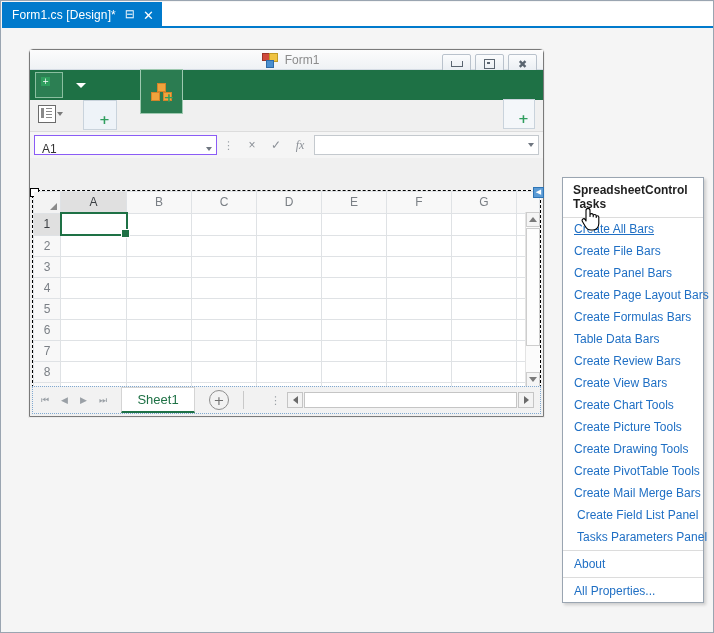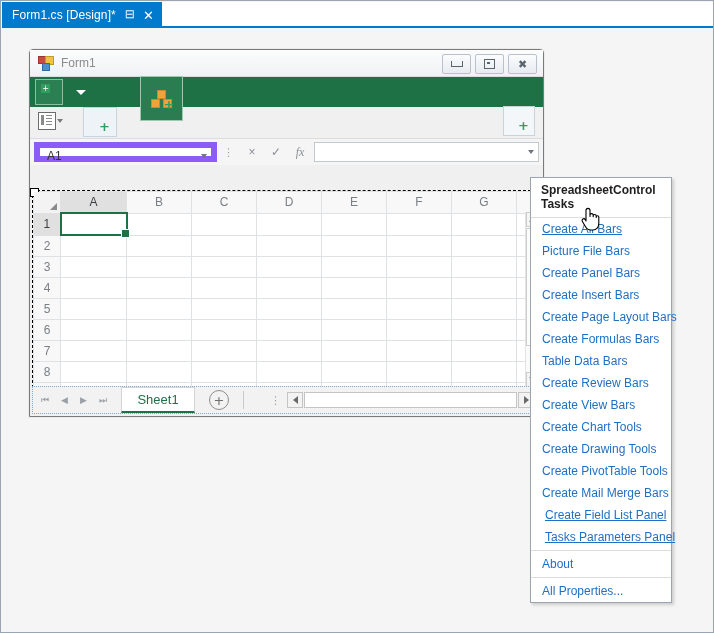--- a/index.html
+++ b/index.html
@@ -78,27 +78,28 @@
     left: 27px; top: 19px;
     width: 515px; height: 368px;
     background: #f0f0f0;
     border: 1px solid #7a7a7a;
     border-radius: 4px 4px 0 0;
     box-sizing: border-box;
     box-shadow: 0 0 0 1px rgba(0,0,0,0.04);
   }
   #form-titlebar {
     position: relative;
-    height: 27px;
+    height: 20px;
     background: linear-gradient(#fcfcfc, #eff2f5);
     border-bottom: 1px solid #d6dde5;
     display: flex;
     align-items: center;
     padding-left: 8px;
     box-sizing: border-box;
+    justify-content: center;
   }
   #form-title-text {
     font-size: 12px;
     color: #8c8c8c;
     margin-left: 8px;
   }
   .win-btns {
     position: absolute;
     right: 6px; top: 4px;
     display: flex;
@@ -198,21 +199,21 @@
   #formula-bar {
     position: relative;
     height: 26px;
     background: #f5f5f5;
     display: flex; align-items: center;
     padding: 0 4px;
     box-sizing: border-box;
   }
   #namebox {
     width: 183px; height: 20px;
-    border: 6px solid #8b5cf6;
+    border: 1px solid #8b5cf6;
     background: #ffffff;
     display: flex; align-items: center;
     padding: 8px 4px 0 7px;
     box-sizing: border-box;
     font-size: 12px; color: #333;
     justify-content: space-between;
   }
   #namebox .nb-caret { width:0;height:0;border-left:3.5px solid transparent;border-right:3.5px solid transparent;border-top:4px solid #6f7680;}
   .fb-grip { margin:0 6px; color:#9aa0a6; font-size:11px; letter-spacing:0; line-height:10px;}
   .fb-ic { width: 24px; text-align:center; color:#8b9097; font-size:12px;}
@@ -348,21 +349,21 @@
   .hs-arrow .tri-l{width:0;height:0;border-top:4px solid transparent;border-bottom:4px solid transparent;border-right:5px solid #6a6a6a;}
   .hs-arrow .tri-r{width:0;height:0;border-top:4px solid transparent;border-bottom:4px solid transparent;border-left:5px solid #6a6a6a;}
   #hscroll-track {
     flex:1; height:16px; background:#ffffff; border:1px solid #c5c5c5;
     box-sizing:border-box; margin:0 1px;
   }
 
   
   #tasks-panel {
     position: absolute;
-    left: 528px; top: 147px;
+    left: 560px; top: 147px;
     width: 142px;
     background: #ffffff;
     border: 1px solid #9aa5b1;
     box-sizing: border-box;
     box-shadow: 2px 2px 3px rgba(0,0,0,0.17);
     z-index: 50;
   }
   #tasks-header {
     font-size: 12px;
     font-weight: bold;
@@ -373,21 +374,21 @@
   }
   .task-item {
     font-size: 12px;
     color: #1f6fc4;
     padding: 3px 8px 3px 11px;
     line-height: 16px;
     white-space: nowrap;
     background: #ffffff;
   }
   .task-item.hover { text-decoration: underline; }
-  .task-item.indent { padding-left: 14px; text-decoration: underline; }
+  .task-item.indent { padding-left: 14px; }
   .task-sep { height:1px; background:#dcdcdc; margin:2px 0 2px 0;}
 
   
   #cursor {
     position: absolute;
     left: 578px; top: 176px;
     width: 22px; height: 26px;
     z-index: 90;
     pointer-events: none;
   }
@@ -628,29 +629,29 @@
         </div>
       </div>
 
     </div>
 
     <div id="tasks-panel">
       <div id="tasks-header">SpreadsheetControl Tasks</div>
 
       <div>
         <div class="task-item hover">Create All Bars</div>
-        <div class="task-item">Picture File Bars</div>
+        <div class="task-item">Create File Bars</div>
         <div class="task-item">Create Panel Bars</div>
-        <div class="task-item">Create Insert Bars</div>
         <div class="task-item">Create Page Layout Bars</div>
         <div class="task-item">Create Formulas Bars</div>
         <div class="task-item">Table Data Bars</div>
         <div class="task-item">Create Review Bars</div>
         <div class="task-item">Create View Bars</div>
         <div class="task-item">Create Chart Tools</div>
+        <div class="task-item">Create Picture Tools</div>
         <div class="task-item">Create Drawing Tools</div>
         <div class="task-item">Create PivotTable Tools</div>
         <div class="task-item">Create Mail Merge Bars</div>
         <div class="task-item indent">Create Field List Panel</div>
         <div class="task-item indent">Tasks Parameters Panel</div>
       </div>
 
       <div class="task-sep"></div>
       <div>
         <div class="task-item">About</div>

